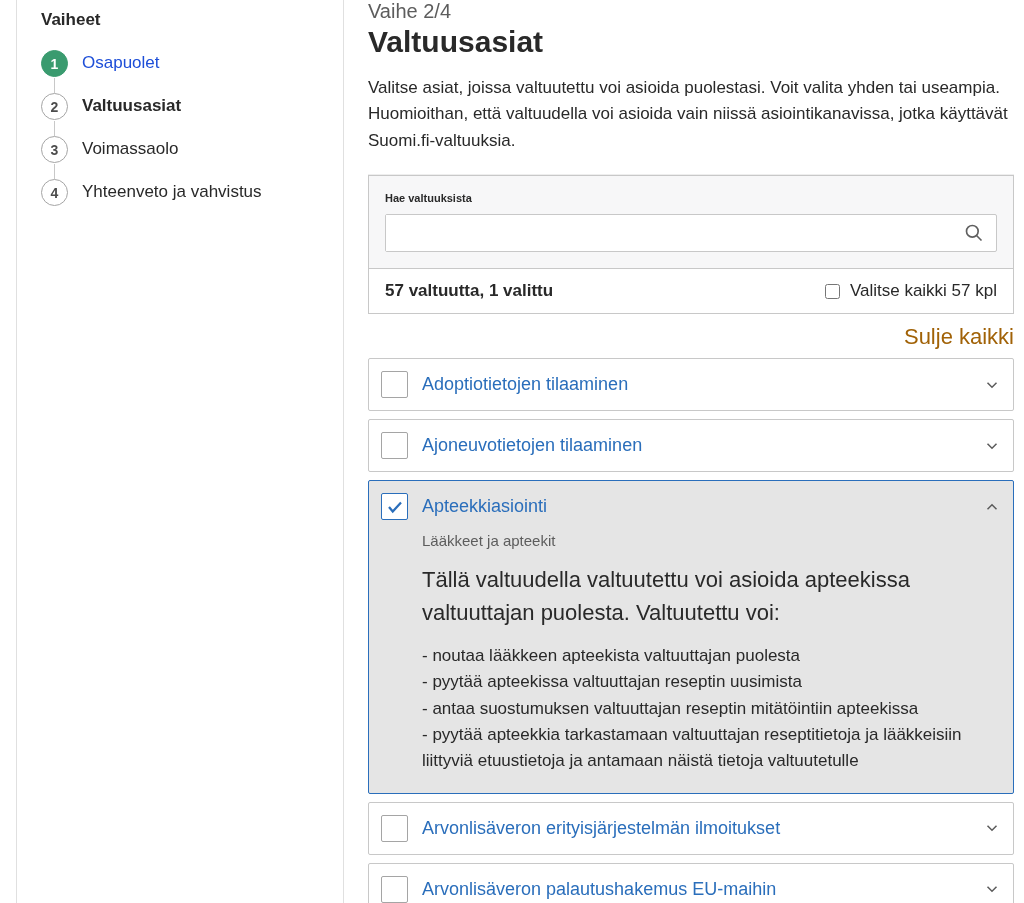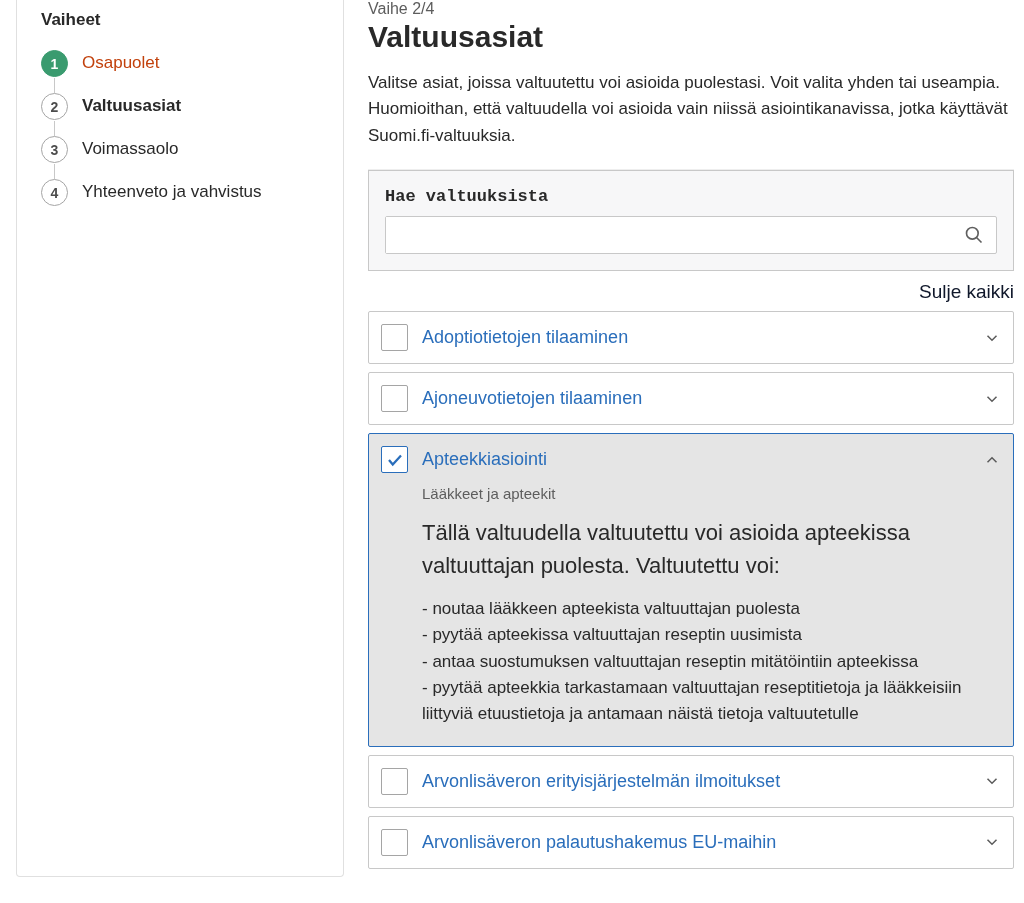--- a/index.html
+++ b/index.html
@@ -28,45 +28,45 @@
     width: 1px; background: #c8c8c8;
   }
   .step-badge {
     width: 27px; height: 27px; border-radius: 50%;
     display: flex; align-items: center; justify-content: center;
     font-size: 14px; font-weight: 600; flex-shrink:0;
     border: 1px solid #a5a5a5; color: #4c4c4c; background:#fff;
   }
   .step.completed .step-badge { background: #3a9b6f; border-color:#3a9b6f; color:#fff; }
   .step-label { font-size: 17px; color: #292929; padding-top:3px; }
-  .step.completed .step-label { color: #c2410c; }
+  .step.completed .step-label { color: #1d4ed8; }
   .step.active .step-label { font-weight: 700; color:#292929;}
   .main { flex: 1; padding-right: 10px; max-width: 660px;}
-  .step-counter { font-size: 16px; color:#5d5d5d; margin-bottom: 2px;}
+  .step-counter { font-size: 20px; color:#5d5d5d; margin-bottom: 2px;}
   h1 { font-size: 30px; font-weight: 700; margin-bottom: 16px;}
   .intro { font-size: 17px; line-height: 1.55; color:#292929; margin-bottom: 20px;}
   hr.sep { border:none; border-top:1px solid #eee; margin-bottom: 0;}
   .search-box {
     border:1px solid #c8c8c8; background:#f7f7f8; padding: 16px;
   }
-  .search-label { font-weight: 600; font-size: 17px; display:block; margin-bottom: 10px; font-family: Liberation Mono, monospace;}
+  .search-label { font-weight: 600; font-size: 11px; display:block; margin-bottom: 10px;}
   .search-input-wrap { display:flex; background:#fff; border:1px solid #c8c8c8; border-radius:2px;}
   .search-input { flex:1; border:none; outline:none; font-size:17px; padding: 8px 10px;}
   .search-btn { width:44px; display:flex; align-items:center; justify-content:center; border:none; background:transparent; cursor:pointer;}
   .search-btn svg { width:20px; height:20px; stroke:#5f5f5f; fill:none;}
   .count-row {
     border:1px solid #c8c8c8; border-top:none; display:flex;
     justify-content:space-between; align-items:center;
     padding: 12px 16px; font-size:17px;
   }
   .count-text { font-weight: 600; }
   .select-all { display:flex; align-items:center; gap:10px; cursor:pointer;}
   .select-all input { width:15px; height:15px; accent-color:#2a6ebb;}
   .close-all { text-align:right; margin: 10px 0 8px; }
-  .close-all a { color:#0f172a; text-decoration:none; font-size:19px;}
+  .close-all a { color:#a16207; text-decoration:none; font-size:22px;}
   .item {
     border:1px solid #c8c8c8; border-radius:2px; margin-bottom: 8px;
     background:#fff;
   }
   .item-header { display:flex; align-items:center; gap:14px; padding: 12px;}
   .chk {
     width:27px; height:27px; border:1px solid #a5a5a5; border-radius:2px;
     flex-shrink:0; display:flex; align-items:center; justify-content:center; cursor:pointer;
     background:#fff;
   }
@@ -120,20 +120,27 @@
         <input class="search-input" type="text" value="" style="">
         <button class="search-btn">
           <svg viewBox="0 0 24 24" stroke-width="2">
             <circle cx="10" cy="10" r="7"></circle>
               <line x1="21" y1="21" x2="15" y2="15"></line>
           </svg>
         </button>
       </div>
     </div>
 
+    <div class="count-row">
+      <span class="count-text">57 valtuutta, 1 valittu</span>
+      <label class="select-all">
+        <input type="checkbox" style="">
+        <span>Valitse kaikki 57 kpl</span>
+      </label>
+    </div>
 
     <div class="close-all">
       <a href="#">Sulje kaikki</a>
     </div>
 
     <div class="item">
       <div class="item-header">
         <span class="chk">
           
         </span>

